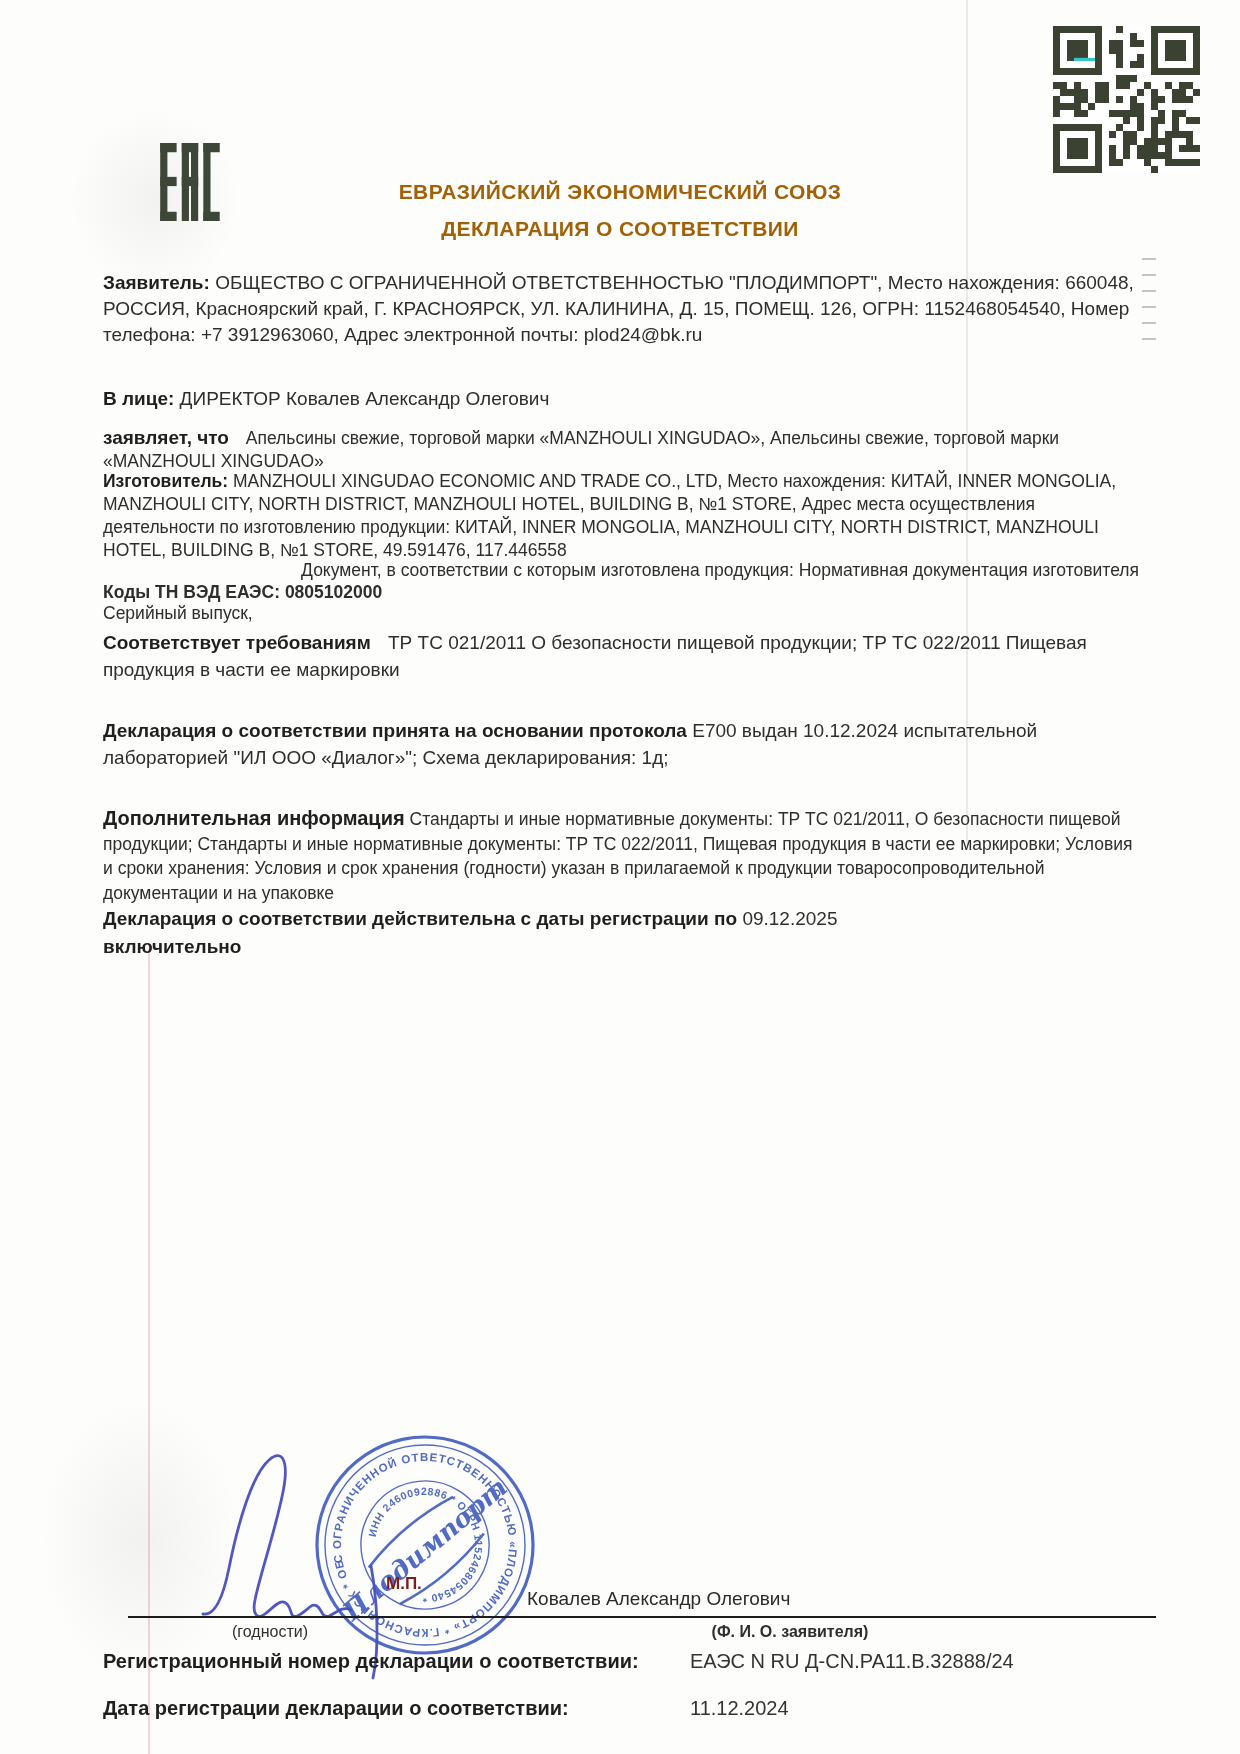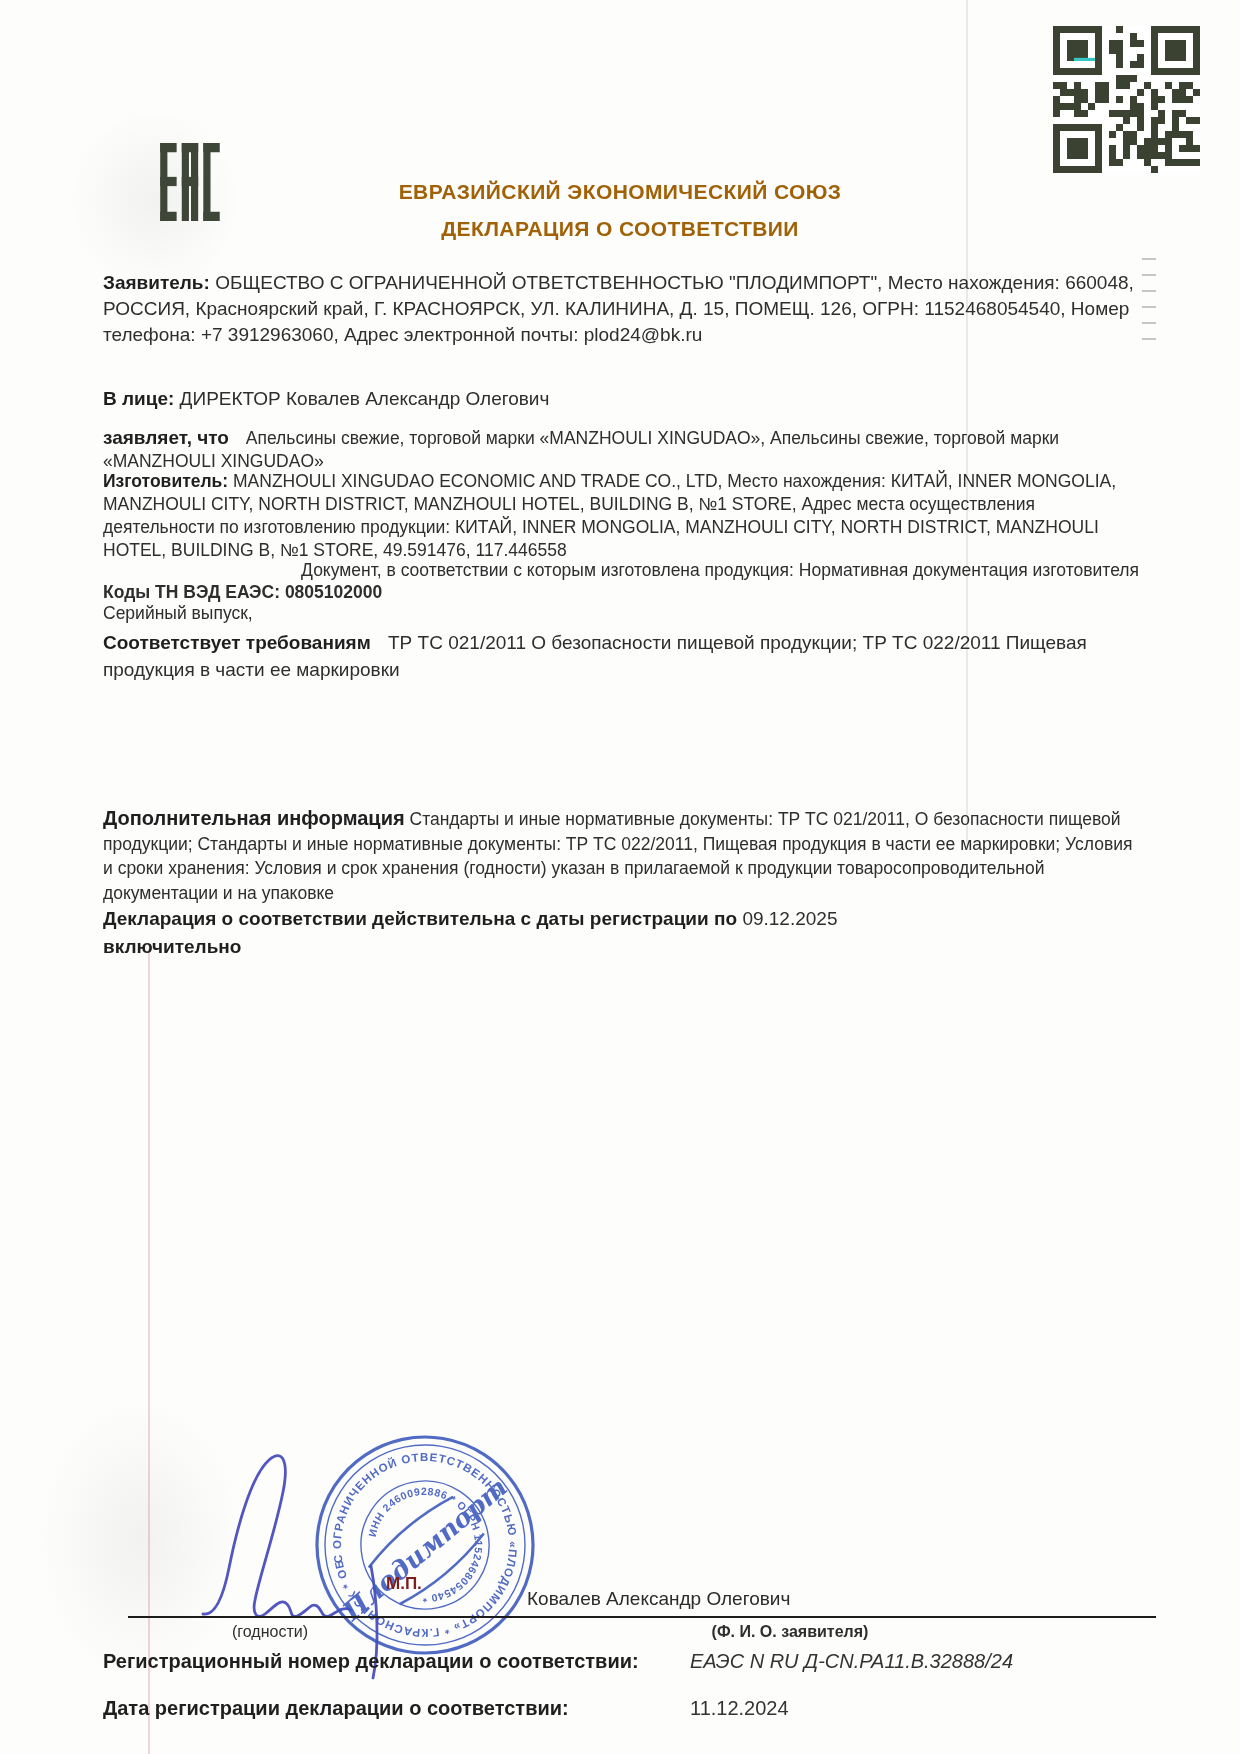--- a/index.html
+++ b/index.html
@@ -215,20 +215,24 @@
 
   <div class="abs para small" style="left:103px;top:559px;text-align:right;">Документ, в соответствии с которым изготовлена продукция: Нормативная документация изготовителя</div>
   <div class="abs para small" style="left:103px;top:581px;font-weight:bold;">Коды ТН ВЭД ЕАЭС: 0805102000</div>
   <div class="abs para small" style="left:103px;top:602px;">Серийный выпуск,</div>
 
   <div class="abs para" style="left:103px;top:629px;line-height:27px;">
     <b class="gapr">Соответствует требованиям</b>
     <span>ТР ТС 021/2011 О безопасности пищевой продукции; ТР ТС 022/2011 Пищевая продукция в части ее маркировки</span>
   </div>
 
+  <div class="abs para" style="left:103px;top:717px;line-height:27px;">
+    <b>Декларация о соответствии принята на основании протокола</b>
+    <span>Е700 выдан 10.12.2024 испытательной лабораторией "ИЛ ООО «Диалог»"; Схема декларирования: 1д;</span>
+  </div>
 
   <div class="abs para small" style="left:103px;top:806px;line-height:24.5px;">
     <b style="font-size:20px;">Дополнительная информация</b>
     <span>Стандарты и иные нормативные документы: ТР ТС 021/2011, О безопасности пищевой продукции; Стандарты и иные нормативные документы: ТР ТС 022/2011, Пищевая продукция в части ее маркировки; Условия и сроки хранения: Условия и срок хранения (годности) указан в прилагаемой к продукции товаросопроводительной документации и на упаковке</span>
   </div>
 
   <div class="abs para" style="left:103px;top:905px;line-height:28px;">
     <b>Декларация о соответствии действительна с даты регистрации по</b>
     <span>09.12.2025</span>
     <b style="display:block;">включительно</b>
@@ -269,17 +273,17 @@
   </div>
 
   <div class="abs mp" style="left:386px;top:1574px;">М.П.</div>
   <div class="abs signer" style="left:527px;top:1588px;">Ковалев Александр Олегович</div>
 
   <div class="abs hline" style="left:128px;top:1616px;width:1028px;"></div>
   <div class="abs caption" style="left:195px;top:1623px;width:150px;">(годности)</div>
   <div class="abs caption" style="left:680px;top:1623px;width:220px;font-weight:bold;">(Ф. И. О. заявителя)</div>
 
   <div class="abs reg-label" style="left:103px;top:1650px;">Регистрационный номер декларации о соответствии:</div>
-  <div class="abs reg-value" style="left:690px;top:1650px;font-style:italic;">ЕАЭС N RU Д-CN.РА11.В.32888/24</div>
+  <div class="abs reg-value" style="left:690px;top:1650px;">ЕАЭС N RU Д-CN.РА11.В.32888/24</div>
   <div class="abs reg-label" style="left:103px;top:1697px;">Дата регистрации декларации о соответствии:</div>
   <div class="abs reg-value" style="left:690px;top:1697px;">11.12.2024</div>
 
 </div>
 
 </body></html>

